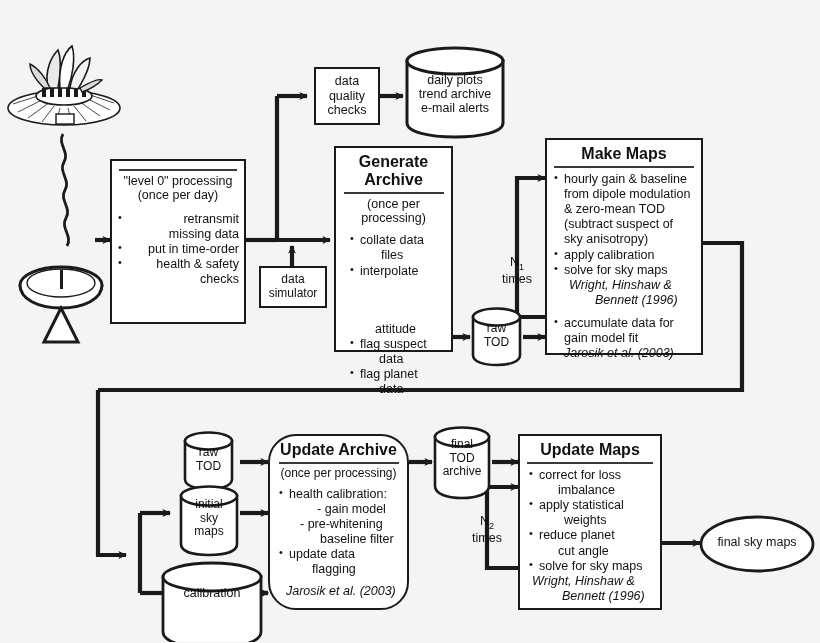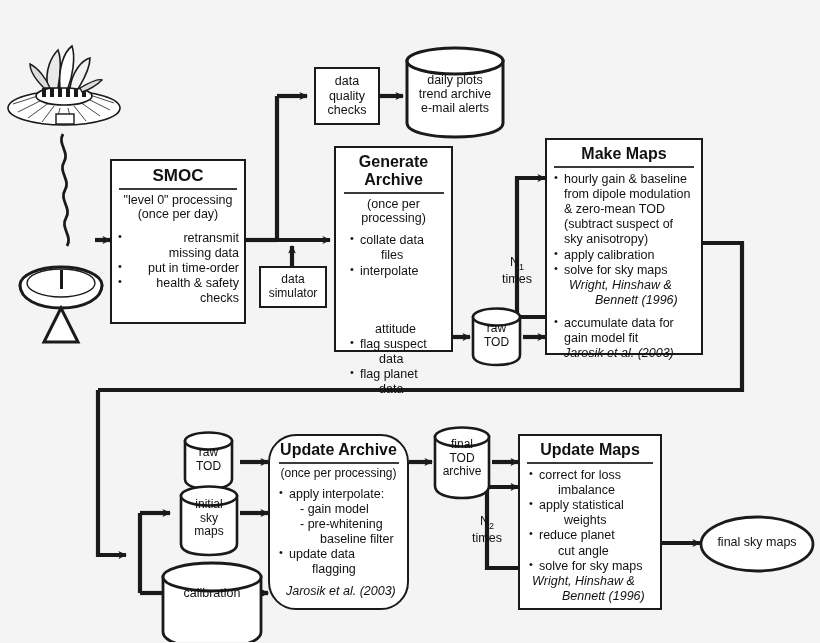--- a/index.html
+++ b/index.html
@@ -115,21 +115,20 @@
 
   <svg class="sat" style="left:10px;top:250px;width:108px;height:110px;" viewBox="0 0 108 110">
     <ellipse cx="51" cy="35" rx="41" ry="18" fill="#fff" stroke="#1a1a1a" stroke-width="3"></ellipse>
     <path d="M10,35 C10,49 28,58 51,58 C74,58 92,49 92,35" fill="#fff" stroke="#1a1a1a" stroke-width="3"></path>
     <ellipse cx="51" cy="33" rx="34" ry="14" fill="#fff" stroke="#1a1a1a" stroke-width="1.4"></ellipse>
     <path d="M50,20 L53,20 L53,39 L50,39 Z" fill="#1a1a1a"></path>
     <path d="M51,58 L34,92 L68,92 Z" fill="#fff" stroke="#1a1a1a" stroke-width="3"></path>
   </svg>
 
   <div class="box" style="left:110px;top:159px;width:136px;height:165px;padding:5px 5px;font-size:12.5px;">
-    <div class="title" style="font-size:17px;">SMOC</div>
     <div class="rule" style="width:118px;"></div>
     <div class="sub">"level 0" processing</div>
     <div class="sub">(once per day)</div>
     <ul class="bul" style="margin-top:9px;text-align:right;">
       <li><span>retransmit</span></li>
       <li class="nob" style="padding-left:26px;"><span>missing data</span></li>
       <li><span>put in time-order</span></li>
       <li><span>health &amp; safety</span></li>
       <li class="nob" style="padding-left:26px;"><span>checks</span></li>
     </ul>
@@ -236,22 +235,22 @@
   </svg>
   <div class="cyltext" style="left:160px;top:586px;width:104px;font-size:12.5px;">
     <div>calibration</div>
   </div>
 
   <div class="box" style="left:268px;top:434px;width:141px;height:176px;padding:5px 4px;font-size:12.5px;border-radius:28px;">
     <div class="title" style="font-size:16px;">Update Archive</div>
     <div class="rule" style="width:120px;"></div>
     <div class="sub" style="font-size:12px;">(once per processing)</div>
     <ul class="bul" style="margin-top:6px;padding-left:4px;">
-      <li><span>apply interpolate:</span></li>
-      <li class="nob" style="padding-left:22px;"><span>- gain model</span></li>
+      <li><span>health calibration:</span></li>
+      <li class="nob" style="padding-left:22px;text-align:center;"><span>- gain model</span></li>
       <li class="nob" style="padding-left:22px;"><span>- pre-whitening</span></li>
       <li class="nob" style="padding-left:42px;"><span>baseline filter</span></li>
       <li><span>update data</span></li>
       <li class="nob" style="padding-left:34px;"><span>flagging</span></li>
       <li class="nob ital" style="margin-top:8px;padding-left:8px;"><span>Jarosik et al. (2003)</span></li>
     </ul>
   </div>
 
   <svg class="cyl" style="left:432px;top:425px;width:60px;height:76px;" viewBox="0 0 60 76">
     <path d="M3,12 L3,61 C3,69 15,73 30,73 C45,73 57,69 57,61 L57,12 Z" fill="#fff" stroke="#1a1a1a" stroke-width="2.6"></path>

